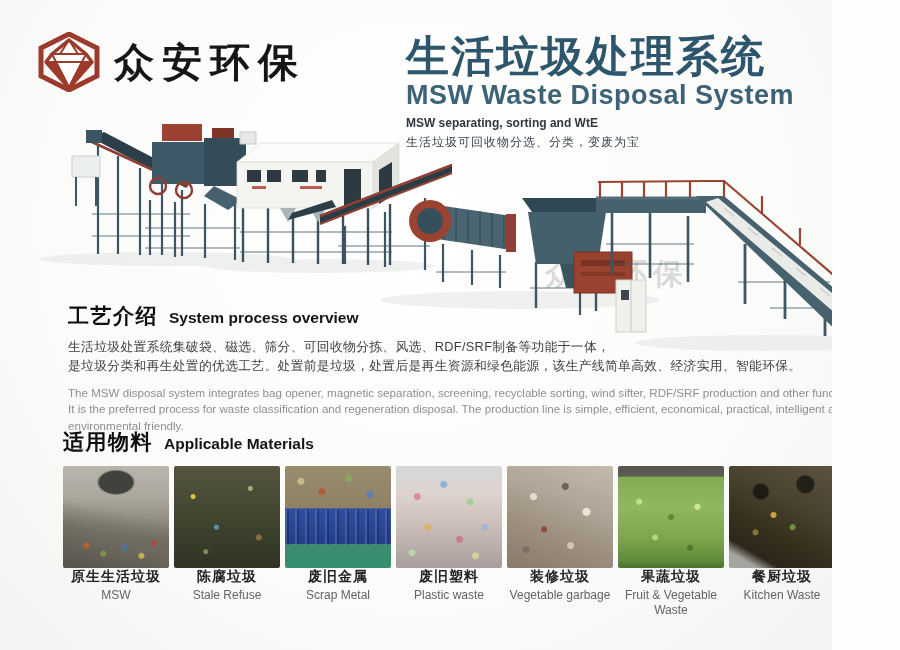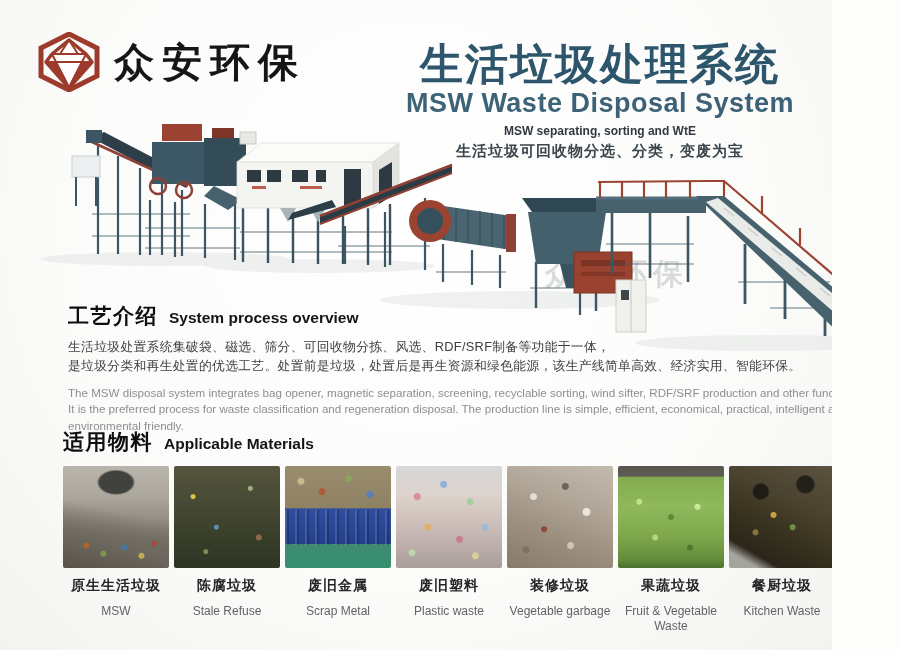--- a/index.html
+++ b/index.html
@@ -4,45 +4,45 @@
 <style>
   * { margin:0; padding:0; box-sizing:border-box; }
   html,body { width:900px; height:650px; }
   body { font-family:"Liberation Sans","DejaVu Sans",sans-serif; background:#fdfdfc; }
   .page { position:relative; width:832px; height:650px; overflow:hidden;
           background:radial-gradient(ellipse at 50% 35%, #ffffff 0%, #fbfbfa 60%, #f3f3f1 100%); }
 
   
   .brand { position:absolute; left:36px; top:32px; display:flex; align-items:center; gap:12px; }
   .brand-name { font-size:40px; font-weight:900; color:#161616; letter-spacing:8px; }
-  .titles { position:absolute; right:38px; top:34px; text-align:center;margin-top:8px; }
+  .titles { position:absolute; right:38px; top:34px; text-align:left; }
   .title-zh { font-size:43px; font-weight:900; color:#2d566c; letter-spacing:2px; line-height:1.05; }
   .title-en { font-size:27px; font-weight:800; color:#2d566c; opacity:.92; letter-spacing:.5px; margin-top:1px; }
   .sub-en   { font-size:12px;  font-weight:700; color:#30393f; margin-top:5px; }
-  .sub-zh   { font-size:15px;  font-weight:700; color:#3a454c; margin-top:4px; letter-spacing:1px; }
+  .sub-zh   { font-size:12px;  font-weight:400; color:#3a454c; margin-top:4px; letter-spacing:1px; }
 
   
   .illustration { position:absolute; left:0; top:112px; width:900px; height:245px; }
   .illustration svg { display:block; width:900px; height:245px; }
 
   
   .sec-h { display:flex; align-items:baseline; gap:11px; }
   .h-zh { font-size:21px; font-weight:900; color:#0e0e0e; letter-spacing:1.5px; }
   .h-en { font-size:15.5px; font-weight:800; color:#141414; }
   .process { position:absolute; left:68px; top:302px; width:805px; }
   .process .zh { margin-top:7px; font-size:12.8px; color:#3e3e3e; line-height:1.52;
                  white-space:pre-line; letter-spacing:.3px; }
   .process .en { margin-top:9px; font-size:11.6px; color:#8e8e8e; line-height:1.42; white-space:pre-line; }
   .materials { position:absolute; left:63px; top:428px; width:790px; }
   .tiles { display:flex; gap:5px; margin-top:10px; }
   figure { width:106px; }
   .photo { width:106px; height:102px; border-radius:2px; background-repeat:no-repeat; }
   figcaption { text-align:center; }
-  .cap-zh { margin-top:9px; font-size:14px; font-weight:800; color:#262626; letter-spacing:1px; }
-  .cap-en { margin-top:9px; font-size:12px; color:#636363; line-height:1.25; }
+  .cap-zh { font-size:14px; font-weight:800; color:#262626; letter-spacing:1px; }
+  .cap-en { margin-top:2px; font-size:12px; color:#636363; line-height:1.25; }
 
   
   .p1 { background-color:#8e897f; background-image:
     radial-gradient(circle at 22% 78%, #b3622f 0 2.5px, transparent 3.5px),
     radial-gradient(circle at 38% 86%, #7d9448 0 2.5px, transparent 3.5px),
     radial-gradient(circle at 58% 80%, #46749c 0 2.5px, transparent 3.5px),
     radial-gradient(circle at 74% 88%, #c0ae52 0 2.5px, transparent 3.5px),
     radial-gradient(circle at 86% 76%, #a34a43 0 2.5px, transparent 3.5px),
     radial-gradient(ellipse 26% 18% at 50% 16%, #41423e 0 60%, transparent 70%),
     linear-gradient(12deg, #57534a 0%, #6e695f 28%, rgba(0,0,0,0) 55%),

